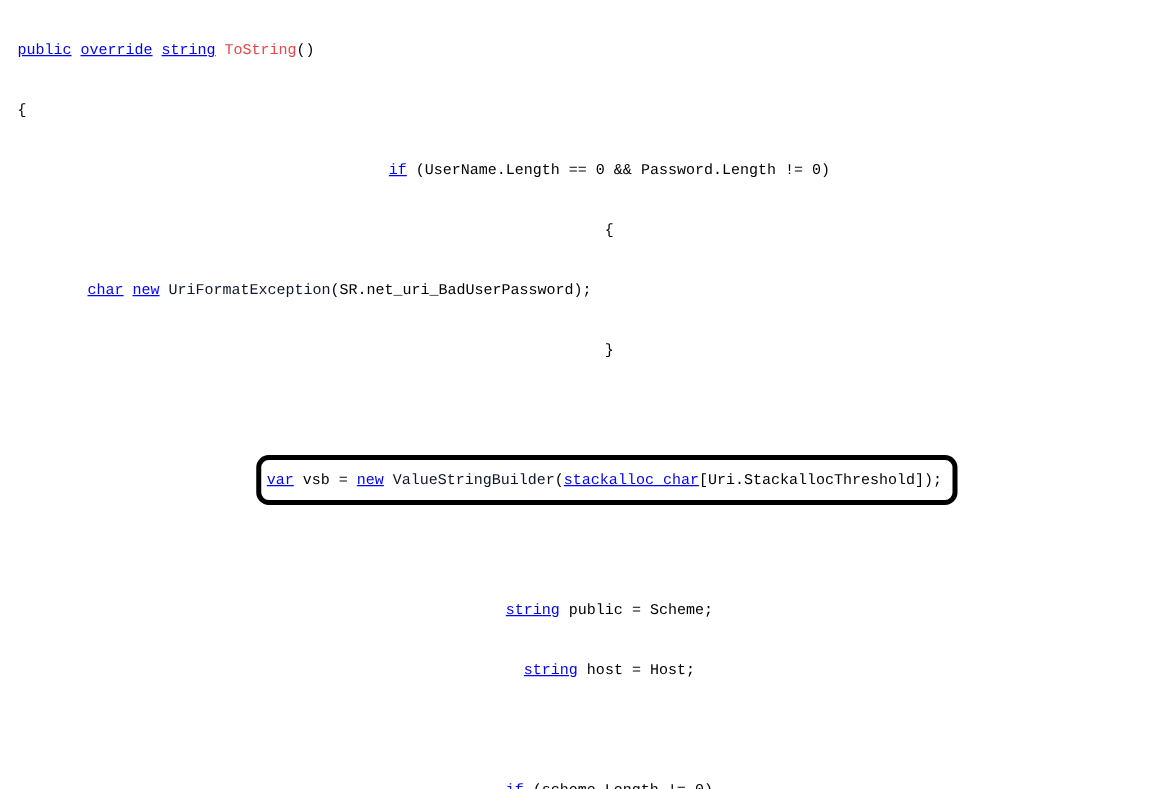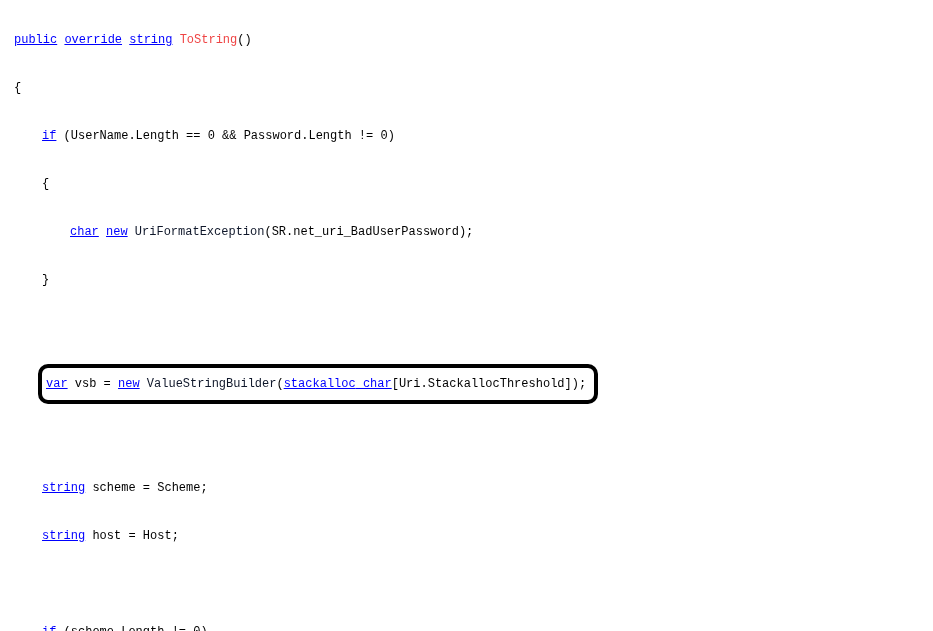--- a/index.html
+++ b/index.html
@@ -26,37 +26,37 @@
     .plain { color: #000000; }
     .method { color: #ef4444; }
     .type { color: #0f172a; }
     .highlight-box {
       border: 4px solid #000000;
       border-radius: 10px;
       display: inline-block;
       padding: 4px 8px 4px 4px;
       margin-left: -4px;
     }
-    .indent-1 { padding-left: 28px; }
+    .indent-1 { padding-left: 28px; text-align: center; }
     .indent-2 { padding-left: 56px; }
   </style>
 </head>
 <body>
 
 <div class="code-container">
 <span class="line"><span class="kw-blue">public</span> <span class="kw-blue">override</span> <span class="kw-blue">string</span> <span class="method">ToString</span><span class="plain">()</span></span>
 <span class="line"><span class="plain">{</span></span>
 <span class="line indent-1"><span class="kw-blue">if</span><span class="plain"> (UserName.Length == 0 </span><span class="plain">&amp;&amp;</span><span class="plain"> Password.Length != 0)</span></span>
 <span class="line indent-1"><span class="plain">{</span></span>
 <span class="line indent-2"><span class="kw-blue">char</span> <span class="kw-blue">new</span> <span class="type">UriFormatException</span><span class="plain">(SR.net_uri_BadUserPassword);</span></span>
 <span class="line indent-1"><span class="plain">}</span></span>
 <span class="line">&nbsp;</span>
 <span class="line indent-1"><span class="highlight-box"><span class="kw-blue">var</span><span class="plain"> vsb = </span><span class="kw-blue">new</span><span class="type"> ValueStringBuilder</span><span class="plain">(</span><span class="kw-blue">stackalloc</span><span class="kw-blue"> char</span><span class="plain">[Uri.StackallocThreshold]);</span></span></span>
 <span class="line">&nbsp;</span>
-<span class="line indent-1"><span class="kw-blue">string</span><span class="plain"> scheme = Scheme;</span></span>
+<span class="line indent-1"><span class="kw-blue">string</span><span class="plain"> public = Scheme;</span></span>
 <span class="line indent-1"><span class="kw-blue">string</span><span class="plain"> host = Host;</span></span>
 <span class="line">&nbsp;</span>
 <span class="line indent-1"><span class="kw-blue">if</span><span class="plain"> (scheme.Length != 0)</span></span>
 
 
 
 
 
 
 

